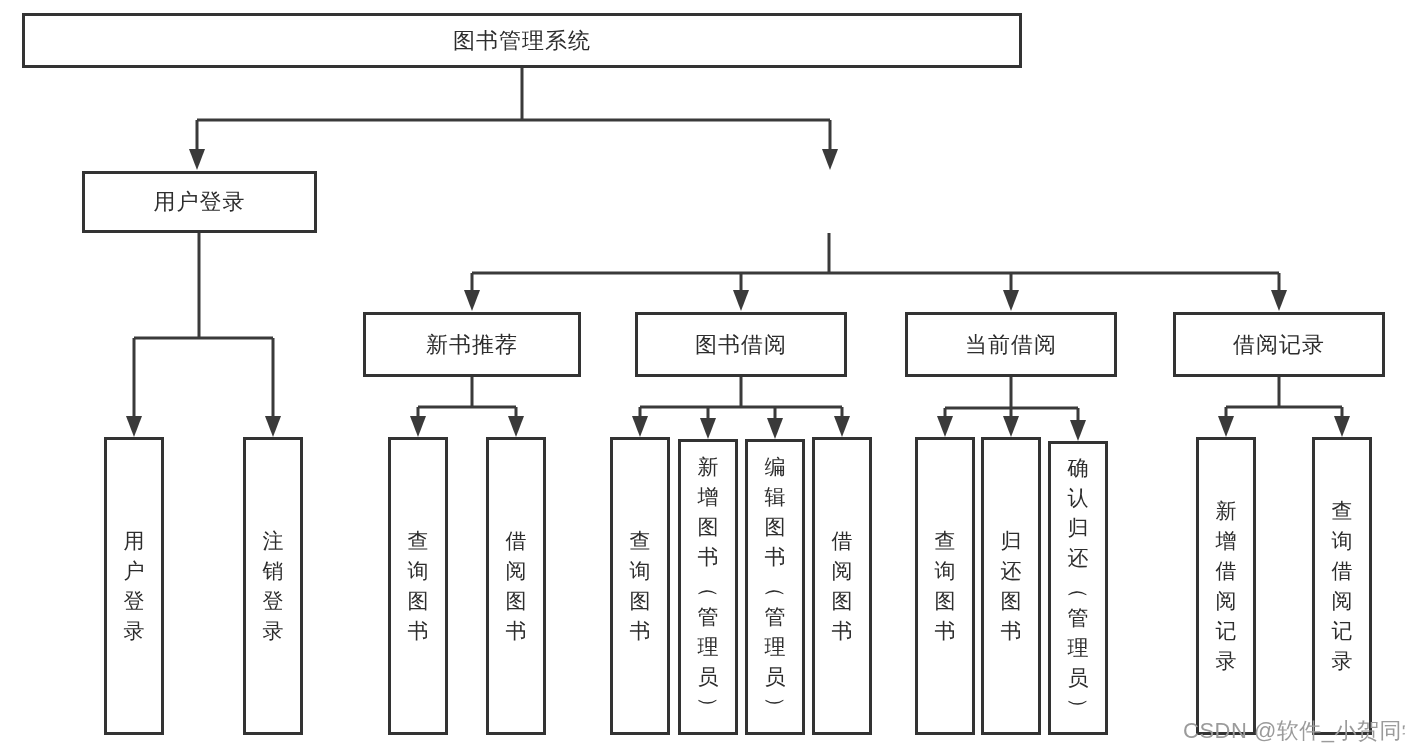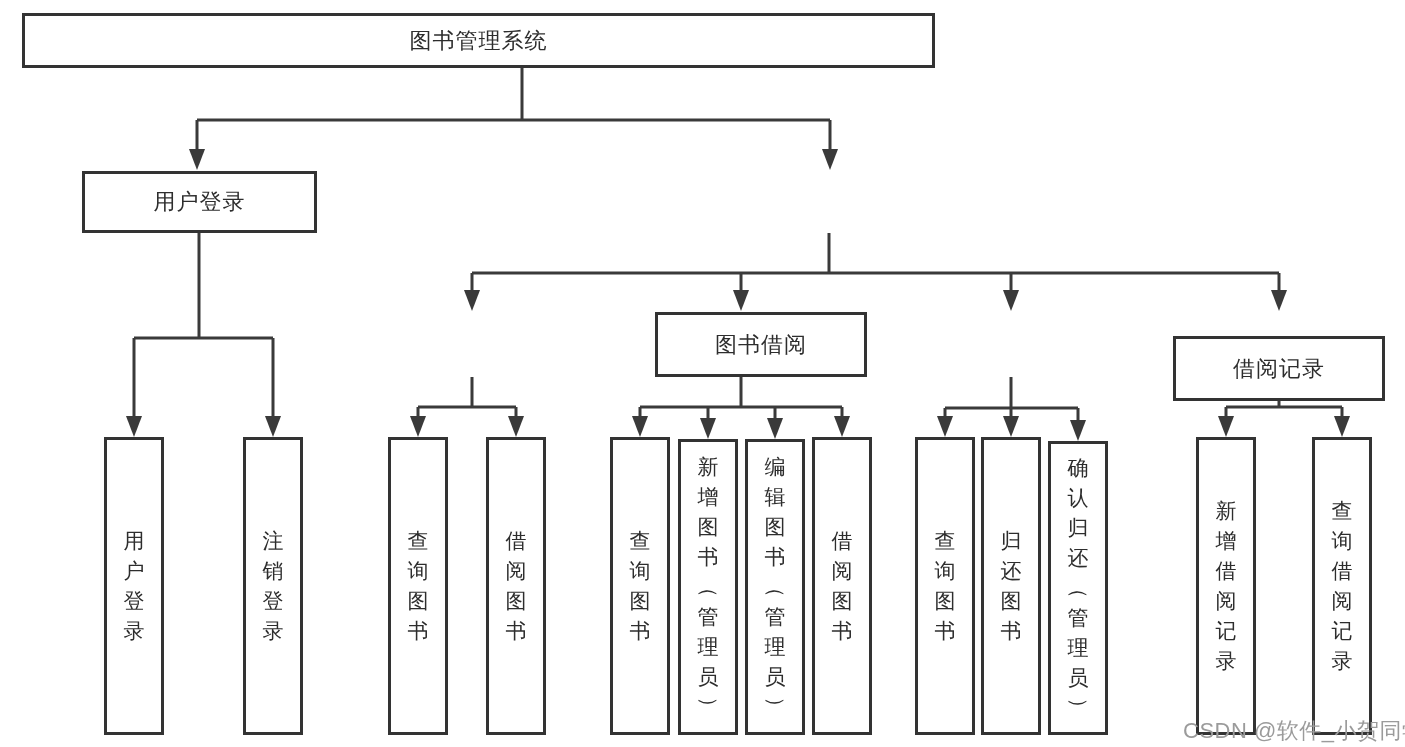--- a/index.html
+++ b/index.html
@@ -82,32 +82,38 @@
       <polygon points="767,418 783,418 775,439"></polygon>
       <polygon points="834,416 850,416 842,437"></polygon>
       <polygon points="937,416 953,416 945,437"></polygon>
       <polygon points="1003,416 1019,416 1011,437"></polygon>
       <polygon points="1070,420 1086,420 1078,441"></polygon>
       <polygon points="1218,416 1234,416 1226,437"></polygon>
       <polygon points="1334,416 1350,416 1342,437"></polygon>
     </g>
   </svg>
 
-  <div class="box" style="left:22px;top:13px;width:913px;height:55px;">
+  <div class="box" style="left:22px;top:13px;width:1000px;height:55px;">
     <span class="hlabel">图书管理系统</span>
   </div>
 
   <div class="box" style="left:82px;top:171px;width:235px;height:62px;font-family:Liberation Mono, monospace;">
     <span class="hlabel">用户登录</span>
   </div>
 
-  <div class="box" style="left:635px;top:312px;width:212px;height:65px;margin-left:20px;">
+  <div class="box" style="left:363px;top:312px;width:218px;height:65px;">
+    <span class="hlabel">新书推荐</span>
+  </div>
+  <div class="box" style="left:635px;top:312px;width:212px;height:65px;">
     <span class="hlabel">图书借阅</span>
   </div>
-  <div class="box" style="left:1173px;top:312px;width:212px;height:65px;margin-top:24px;">
+  <div class="box" style="left:905px;top:312px;width:212px;height:65px;">
+    <span class="hlabel">当前借阅</span>
+  </div>
+  <div class="box" style="left:1173px;top:312px;width:212px;height:65px;">
     <span class="hlabel">借阅记录</span>
   </div>
 
   <div class="box" style="left:104px;top:437px;width:60px;height:298px;">
     <span class="vtext">
         <span class="vchar">用</span>
         <span class="vchar">户</span>
         <span class="vchar">登</span>
         <span class="vchar">录</span>
       </span>

